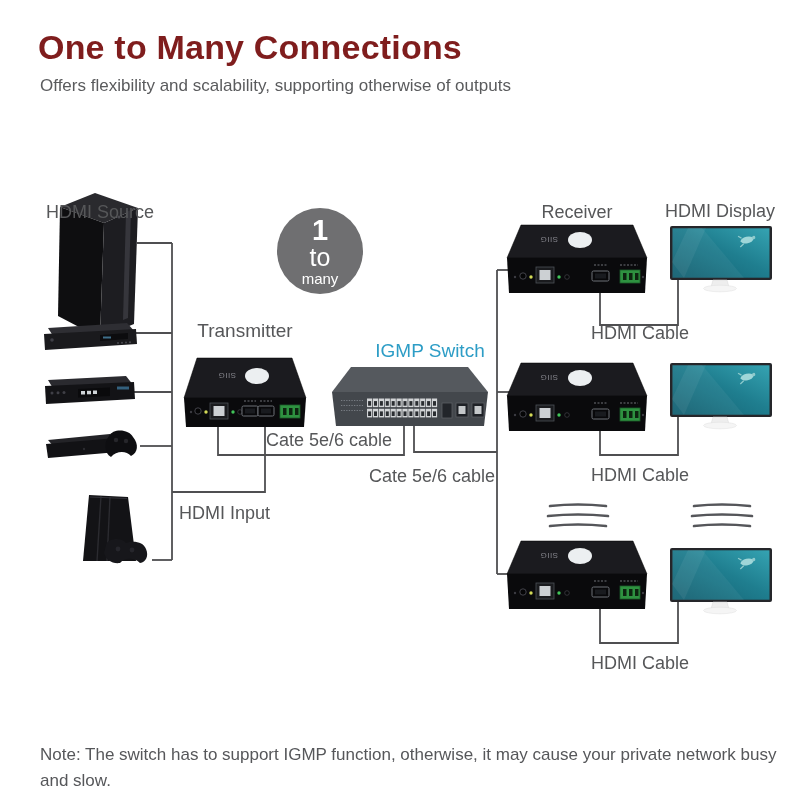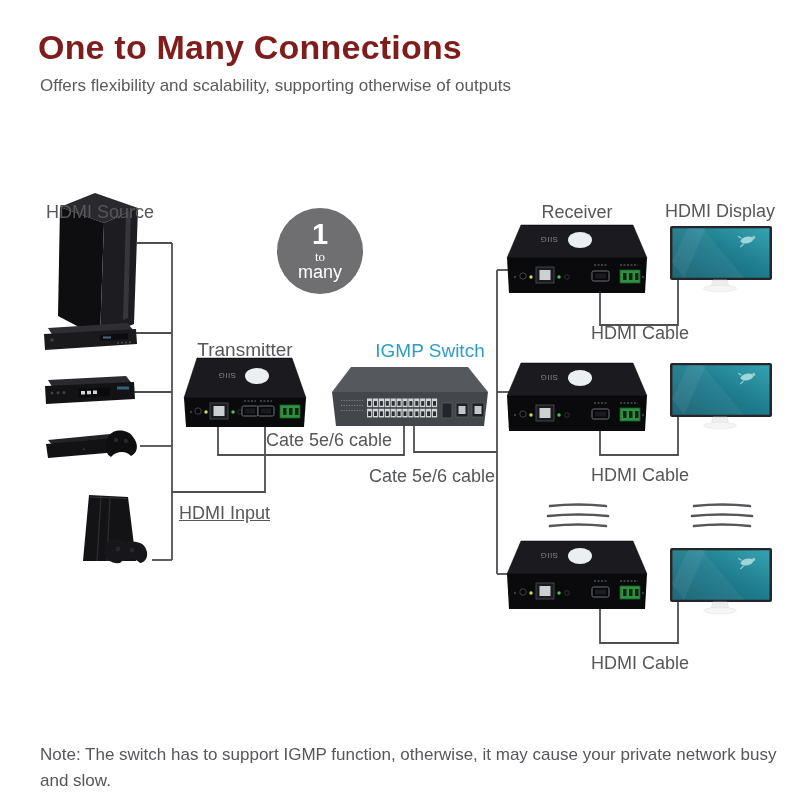--- a/index.html
+++ b/index.html
@@ -13,22 +13,22 @@
   .dlabel{font-size:18px;color:#565759;text-align:center;white-space:nowrap;}
   #lbl-transmitter,#lbl-igmp{font-size:19px;}
   #lbl-igmp{color:#2d9dc6;}
   #lbl-hdmi-input{text-align:left;}
   #badge{
     left:277px;top:208px;width:86px;height:86px;border-radius:50%;background:#6f6f71;
     display:flex;flex-direction:column;align-items:center;justify-content:center;
     color:#ffffff;line-height:1.02;
   }
   #badge .b1{font-size:29px;font-weight:bold;}
-  #badge .b2{font-size:13px;font-family:Liberation Serif, serif;}
-  #badge .b3{font-size:18px;}
+  #badge .b2{font-size:25px;}
+  #badge .b3{font-size:15px;}
   #note{left:40px;top:706px;width:740px;font-size:17px;color:#56575a;line-height:1.5;margin-top:36px;}
   svg{position:absolute;left:0;top:0;}
 </style>
 </head>
 <body>
 
 <div id="stage">
 
   <svg width="800" height="800" viewBox="0 0 800 800">
     <defs>
@@ -235,28 +235,28 @@
   <div id="subtitle" class="abs">Offers flexibility and scalability, supporting otherwise of outputs</div>
 
   <div class="abs dlabel" style="left:35px;top:166px;width:130px;margin-top:36px;">HDMI Source</div>
 
   <div id="badge" class="abs">
     <span class="b1">1</span>
     <span class="b2">to</span>
     <span class="b3">many</span>
   </div>
 
-  <div id="lbl-transmitter" class="abs dlabel" style="left:183px;top:339px;width:124px;">Transmitter</div>
+  <div id="lbl-transmitter" class="abs dlabel" style="left:183px;top:320px;width:124px;">Transmitter</div>
   <div id="lbl-igmp" class="abs dlabel" style="left:344px;top:340px;width:124px;margin-left:24px;">IGMP Switch</div>
   <div class="abs dlabel" style="left:515px;top:202px;width:124px;">Receiver</div>
   <div class="abs dlabel" style="left:654px;top:201px;width:132px;">HDMI Display</div>
 
   <div class="abs dlabel" style="left:574px;top:323px;width:132px;">HDMI Cable</div>
   <div class="abs dlabel" style="left:574px;top:465px;width:132px;">HDMI Cable</div>
   <div class="abs dlabel" style="left:574px;top:653px;width:132px;">HDMI Cable</div>
 
   <div class="abs dlabel" style="left:256px;top:430px;width:146px;">Cate 5e/6 cable</div>
   <div class="abs dlabel" style="left:359px;top:466px;width:146px;">Cate 5e/6 cable</div>
 
-  <div id="lbl-hdmi-input" class="abs dlabel" style="left:179px;top:503px;width:120px;text-decoration:underline;">HDMI Input</div>
+  <div id="lbl-hdmi-input" class="abs dlabel" style="left:179px;top:503px;width:120px;">HDMI Input</div>
 
   <div id="note" class="abs">Note: The switch has to support IGMP function, otherwise, it may cause your private network busy and slow.</div>
 </div>
 
 </body></html>

